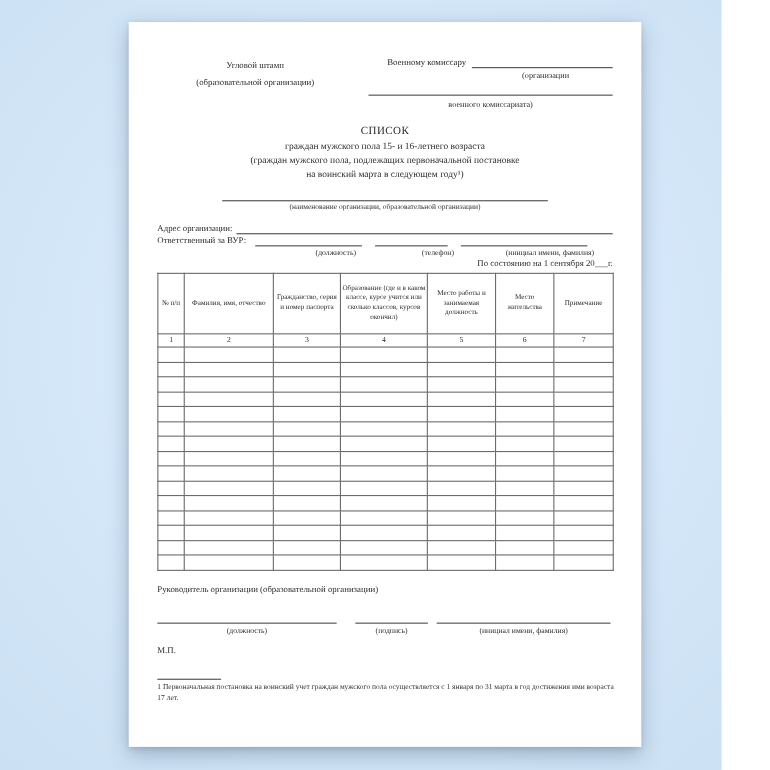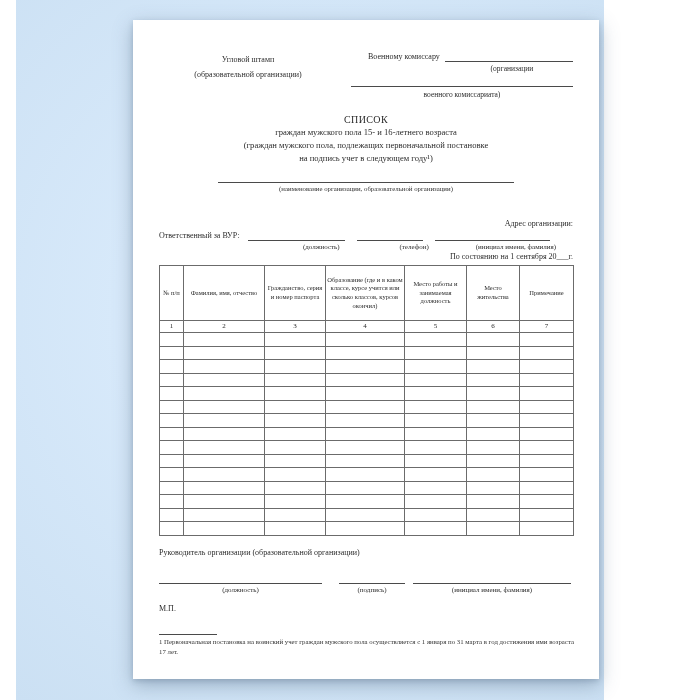--- a/index.html
+++ b/index.html
@@ -2,21 +2,21 @@
 <html><head>
 <meta charset="utf-8">
 <style>
   * { margin:0; padding:0; box-sizing:border-box; }
   html,body { width:700px; height:700px; overflow:hidden; }
   body {
     font-family:"Liberation Serif","DejaVu Serif",serif;
     color:#2b2b2b;
   }
   .backdrop {
-    position:absolute; left:16px; top:0; width:588px; height:700px;
+    position:absolute; left:0; top:0; width:656px; height:700px;
     background:radial-gradient(circle at 52% 45%, #e9f3fd 0%, #d7e9fa 42%, #cbe0f3 100%);
   }
   .page {
     position:absolute; left:117px; top:20px; width:466px; height:659px;
     background:#ffffff;
     box-shadow:0 6px 18px rgba(88,112,138,0.45), 0 2px 5px rgba(88,112,138,0.30);
   }
   .content { padding:32px 26px 0 26px; }
 
   
@@ -34,21 +34,21 @@
   .t1 { font-size:10px; line-height:13px; letter-spacing:0.4px; }
   .t2 { font-size:8.6px; line-height:13px; }
 
   
   .orgline { margin-top:8px; text-align:center; }
   .org-blank { width:296px; margin:0 auto; border-bottom:1px solid #4a4a4a; height:10px; }
   .org-cap { font-size:6.8px; line-height:10px; margin-top:1px; color:#333; }
 
   
   .field-row { display:flex; align-items:flex-end; font-size:8px; line-height:11px; }
-  .field-row.first { margin-top:24px;flex-direction:column; }
+  .field-row.first { margin-top:8px; }
   .field-row .lbl { white-space:nowrap; }
   .field-row .fill { flex:1; border-bottom:1px solid #4a4a4a; height:10px; margin-left:4px; }
   .seg { border-bottom:1px solid #4a4a4a; height:10px; display:inline-block; }
   .seg.s1 { width:97px; margin-left:8px; }
   .seg.s2 { width:66px; margin-left:12px; }
   .seg.s3 { width:115px; margin-left:12px; }
   .resp-caps { display:flex; font-size:7px; line-height:10px; margin-top:1px; }
   .resp-caps .spacer { width:115px; }
   .resp-caps .c1 { width:97px; text-align:center; }
   .resp-caps .c2 { width:66px; margin-left:12px; text-align:center; }
@@ -100,21 +100,21 @@
           <div class="addr-cap1">(организации</div>
           <div class="addr-blank2"></div>
           <div class="addr-cap2">военного комиссариата)</div>
         </div>
       </div>
 
       <div class="title-block">
         <div class="t1">СПИСОК</div>
         <div class="t2">граждан мужского пола 15- и 16-летнего возраста</div>
         <div class="t2">(граждан мужского пола, подлежащих первоначальной постановке</div>
-        <div class="t2">на подпись учет в следующем году¹)</div>
+        <div class="t2">на воинский марта в следующем году¹)</div>
       </div>
 
       <div class="orgline">
         <div class="org-blank"></div>
         <div class="org-cap">(наименование организации, образовательной организации)</div>
       </div>
 
       <div class="field-row first">
         <span class="lbl">Адрес организации:</span>
         <span class="fill"></span>

